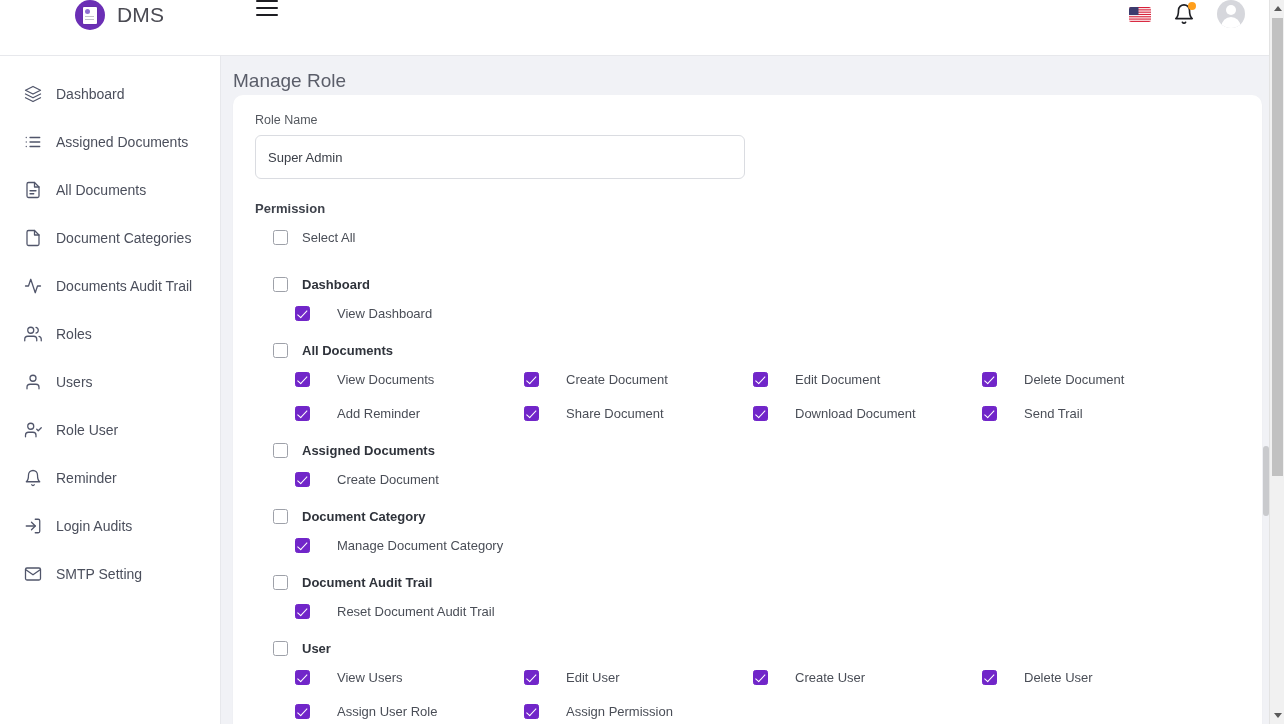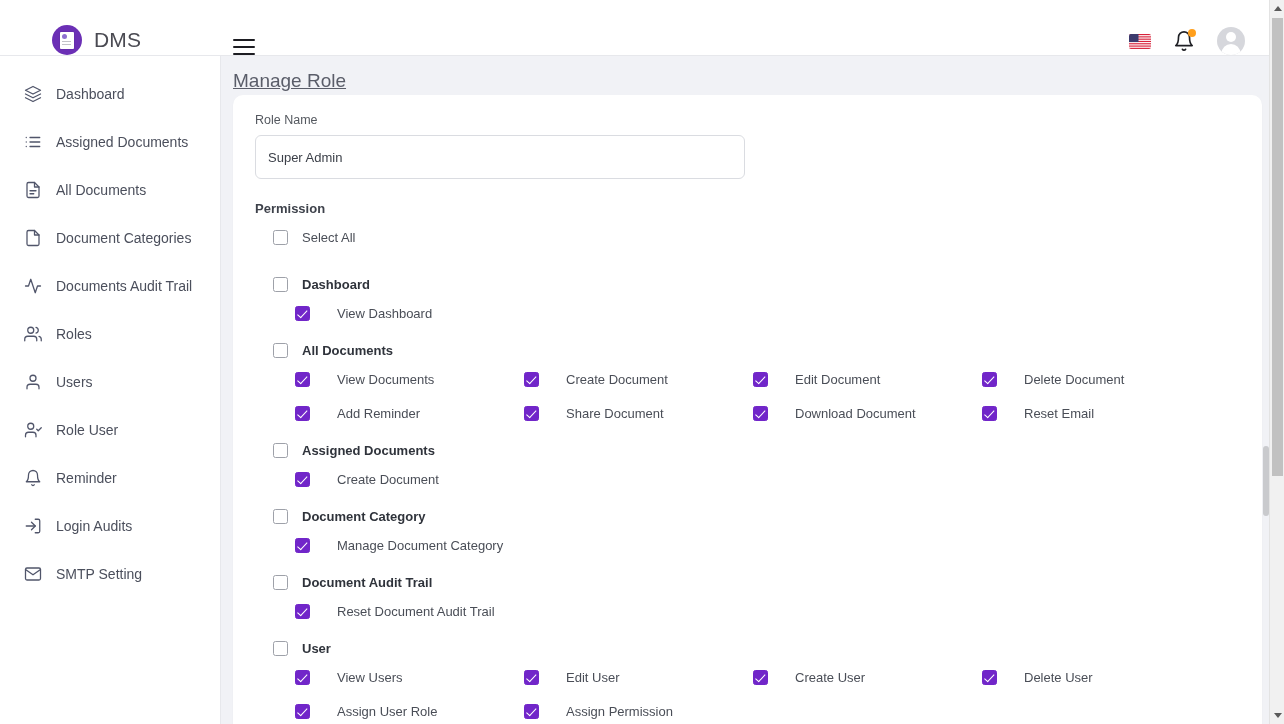--- a/index.html
+++ b/index.html
@@ -16,22 +16,23 @@
     overflow: hidden;
     background: #f1f2f6;
   }
 
   
   .topbar {
     position: absolute; top: 0; left: 0;
     width: 1269px; height: 56px;
     background: #ffffff;
     border-bottom: 1px solid #e7e8ec;
-    display: flex; align-items: flex-end;
+    display: flex; align-items: flex-start;
     z-index: 5;
+    padding-left: 23px;
   }
   .brand {
     display: flex; align-items: center; gap: 12px;
     margin-left: 52px;
   }
   .brand-logo {
     width: 30px; height: 30px; border-radius: 50%;
     background: #6b2fb5;
     display: flex; align-items: center; justify-content: center;
   }
@@ -113,21 +114,20 @@
   
   .main {
     position: absolute; top: 56px; left: 221px;
     width: 1048px; height: 668px;
     background: #f1f2f6;
     overflow: hidden;
   }
   .page-title {
     font-size: 19px; color: #5a5d69; font-weight: 400;
     padding: 14px 0 0 12px;
-    text-decoration: underline;
   }
   .card {
     position: absolute;
     left: 12px; top: 39px;
     width: 1029px; min-height: 640px;
     background: #ffffff;
     border-radius: 10px;
     box-shadow: 0 1px 2px rgba(0,0,0,.04);
     padding: 18px 22px 20px 22px;
   }
@@ -442,21 +442,21 @@
               <div class="perm-cell">
                 <div class="cb checked"></div>
                 <div class="lbl">Share Document</div>
               </div>
               <div class="perm-cell">
                 <div class="cb checked"></div>
                 <div class="lbl">Download Document</div>
               </div>
               <div class="perm-cell">
                 <div class="cb checked"></div>
-                <div class="lbl">Reset Email</div>
+                <div class="lbl">Send Trail</div>
               </div>
             </div>
           </div>
           <div class="group">
             <div class="group-head">
               <div class="cb"></div>
               <div class="lbl">Assigned Documents</div>
             </div>
             <div class="perm-grid">
               <div class="perm-cell">

